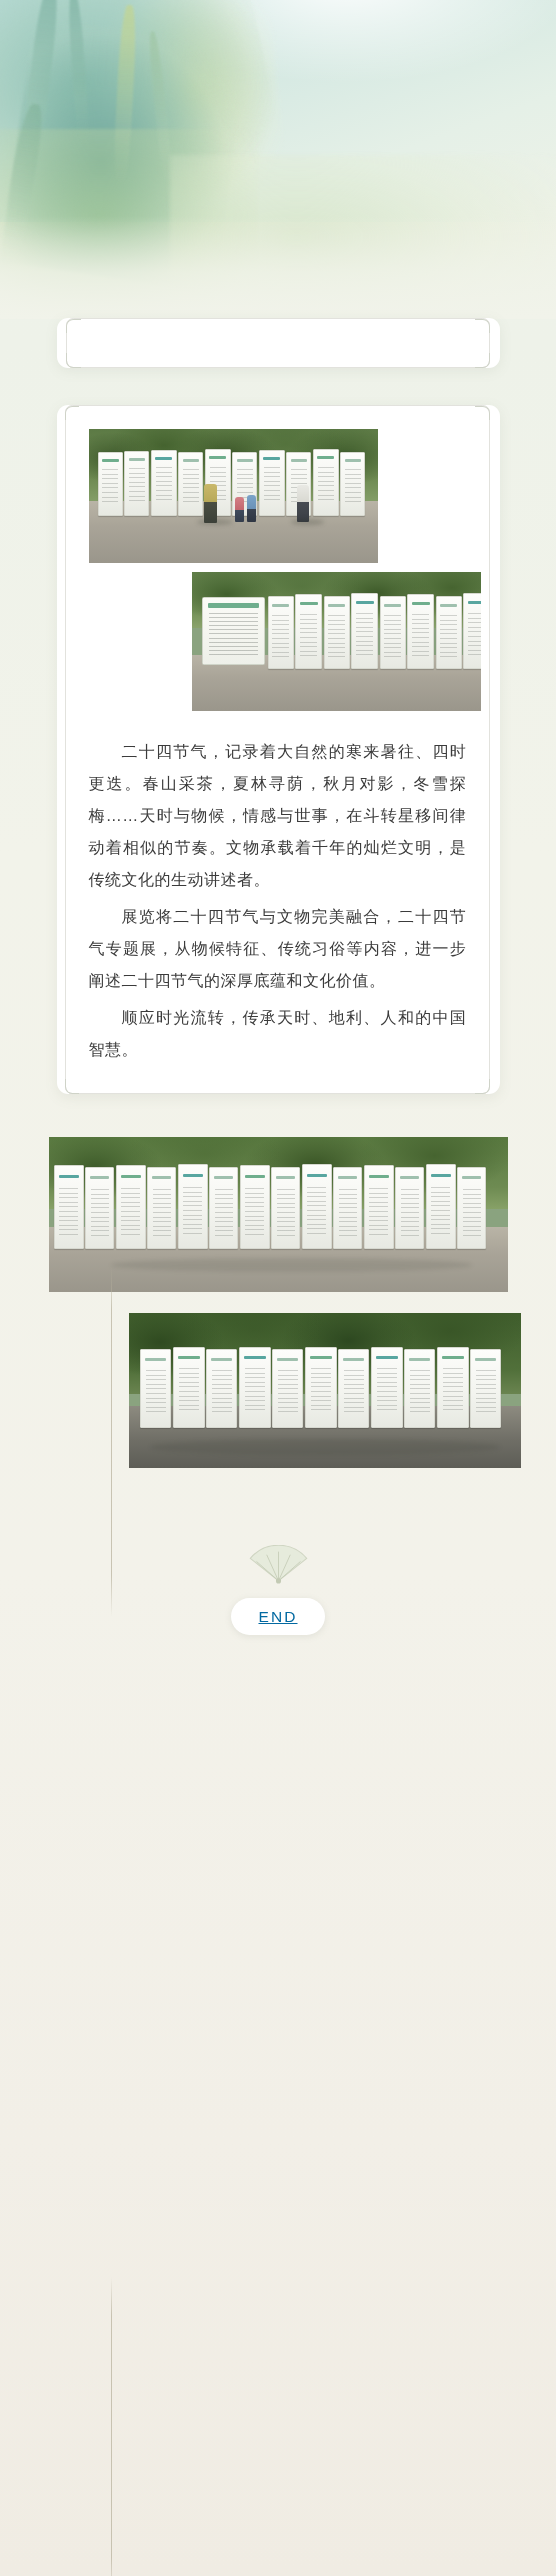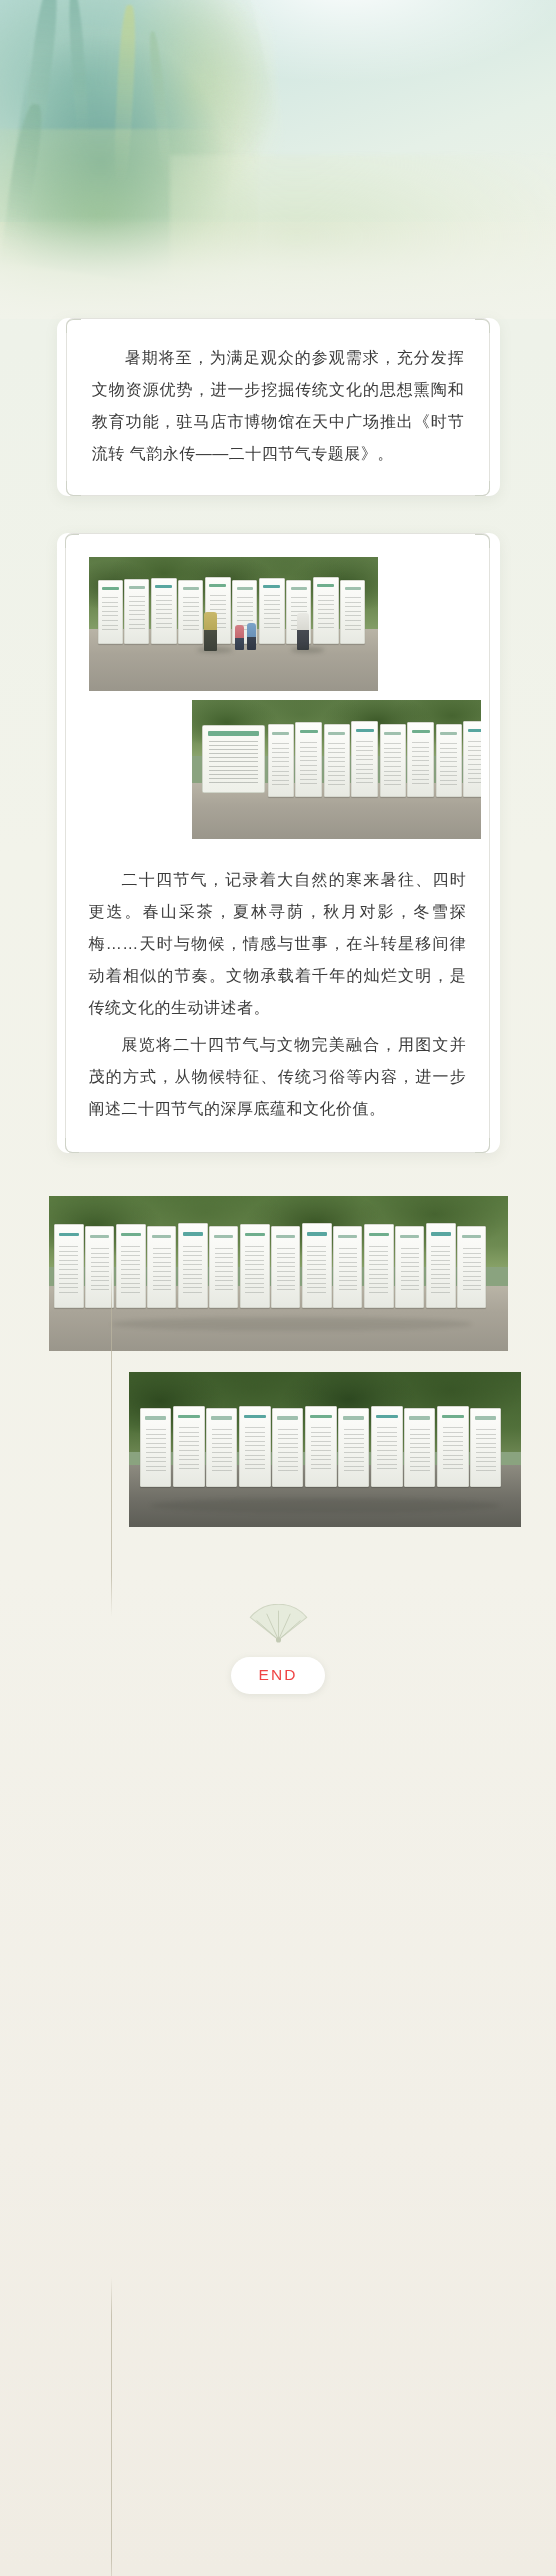--- a/index.html
+++ b/index.html
@@ -223,21 +223,22 @@
   }
   .end-pill {
     display: inline-block;
     margin-top: 12.4px;
     padding: 9.3px 27px;
     background: #ffffff;
     border-radius: 20.6px;
     box-shadow: 0 1.5px 7.2px rgba(120,130,110,0.14);
     font-size: 15.5px;
     letter-spacing: 2.1px;
-    color: #ef4444;
+    color: #0369a1;
+    text-decoration: underline;
   }
   .vline {
     position: absolute;
     width: 1px;
     background: linear-gradient(180deg, rgba(196,190,172,0) 0%, rgba(186,180,160,0.75) 12%, rgba(186,180,160,0.75) 88%, rgba(196,190,172,0) 100%);
   }
 </style>
 </head>
 <body>
 
@@ -259,21 +260,20 @@
 
     <div class="fade-bottom"></div>
   </div>
 
   <div class="card" style="width:443px; margin-top:-10.3px;">
     <div class="card-inner">
       <span class="corner tl"></span>
       <span class="corner tr"></span>
       <span class="corner bl"></span>
       <span class="corner br"></span>
-      <p class="para">暑期将至，为满足观众的参观需求，充分发挥文物资源优势，进一步挖掘传统文化的思想熏陶和教育功能，驻马店市博物馆在天中广场推出《时节流转 气韵永传——二十四节气专题展》。</p>
     </div>
   </div>
 
   <div class="card" style="width:443px; margin-top:37px;">
     <div class="card-inner" style="padding:20.6px 23px 27px 23px;margin-left:8px;">
       <span class="corner tl"></span>
       <span class="corner tr"></span>
       <span class="corner bl"></span>
       <span class="corner br"></span>
 
@@ -321,21 +321,22 @@
           <div class="pnl teal" style="width:25px;height:74px;"></div>
           <div class="pnl" style="width:24px;height:71px;"></div>
           <div class="pnl green" style="width:25px;height:73px;"></div>
           <div class="pnl" style="width:24px;height:71px;"></div>
           <div class="pnl teal" style="width:25px;height:74px;"></div>
         </div>
       </div>
 
       <div style="margin-top:25px;">
         <p class="para">二十四节气，记录着大自然的寒来暑往、四时更迭。春山采茶，夏林寻荫，秋月对影，冬雪探梅……天时与物候，情感与世事，在斗转星移间律动着相似的节奏。文物承载着千年的灿烂文明，是传统文化的生动讲述者。</p>
-        <p class="para">展览将二十四节气与文物完美融合，用图文并茂的方式，从物候特征、传统习俗等内容，进一步阐述二十四节气的深厚底蕴和文化价值。</p>
+        <p class="para">展览将二十四节气与文物完美融合，二十四节气专题展，从物候特征、传统习俗等内容，进一步阐述二十四节气的深厚底蕴和文化价值。</p>
+        <p class="para">顺应时光流转，传承天时、地利、人和的中国智慧。</p>
       </div>
     </div>
   </div>
 
   <div class="photo" style="width:459px; height:155px; margin:43px auto 0 auto;">
     <div class="ph-sky" style="height:26%;"></div>
     <div class="ph-trees" style="height:46%; background:
           radial-gradient(ellipse 93px 46px at 10% 40%, #3f5d2b 0%, rgba(63,93,43,0) 72%),
           radial-gradient(ellipse 103px 52px at 34% 24%, #47663080 0%, rgba(71,102,48,0) 74%),
           radial-gradient(ellipse 98px 47px at 58% 38%, #3b5727 0%, rgba(59,87,39,0) 72%),

